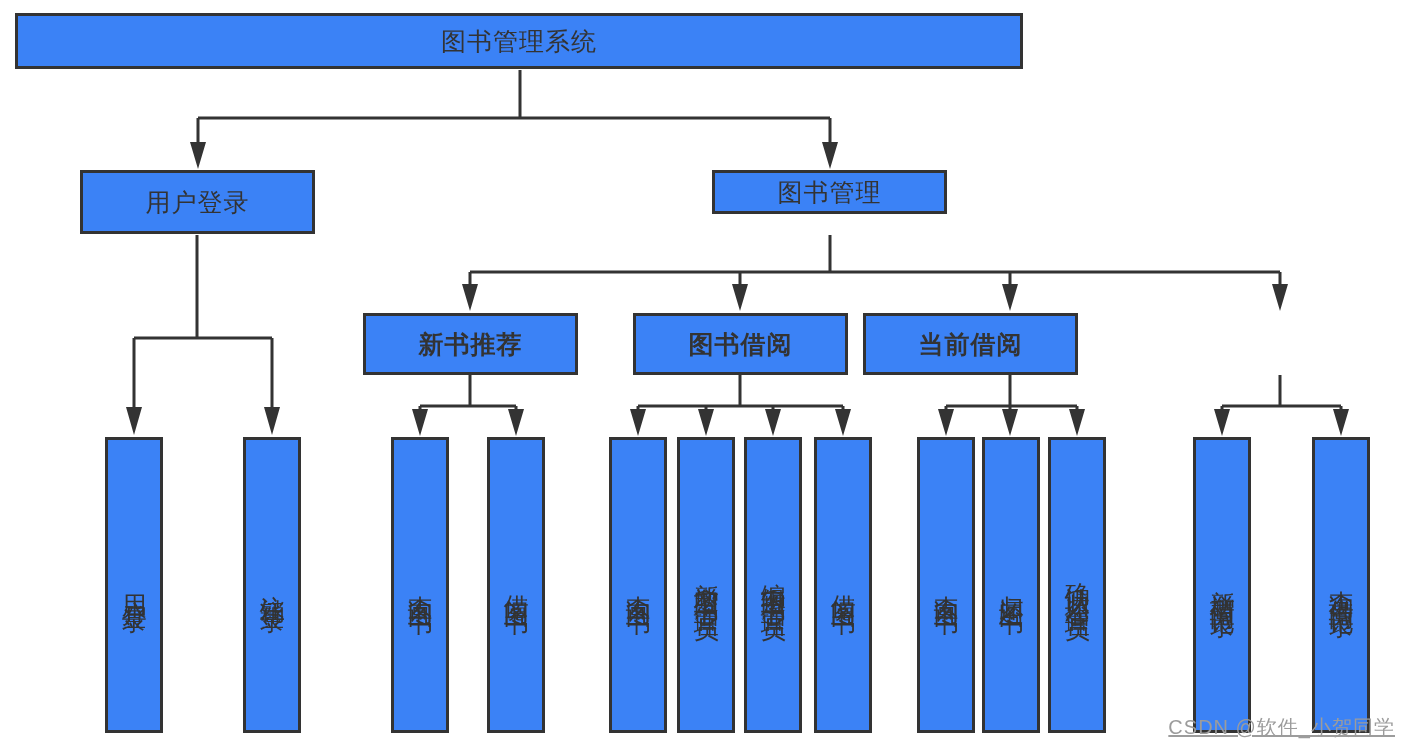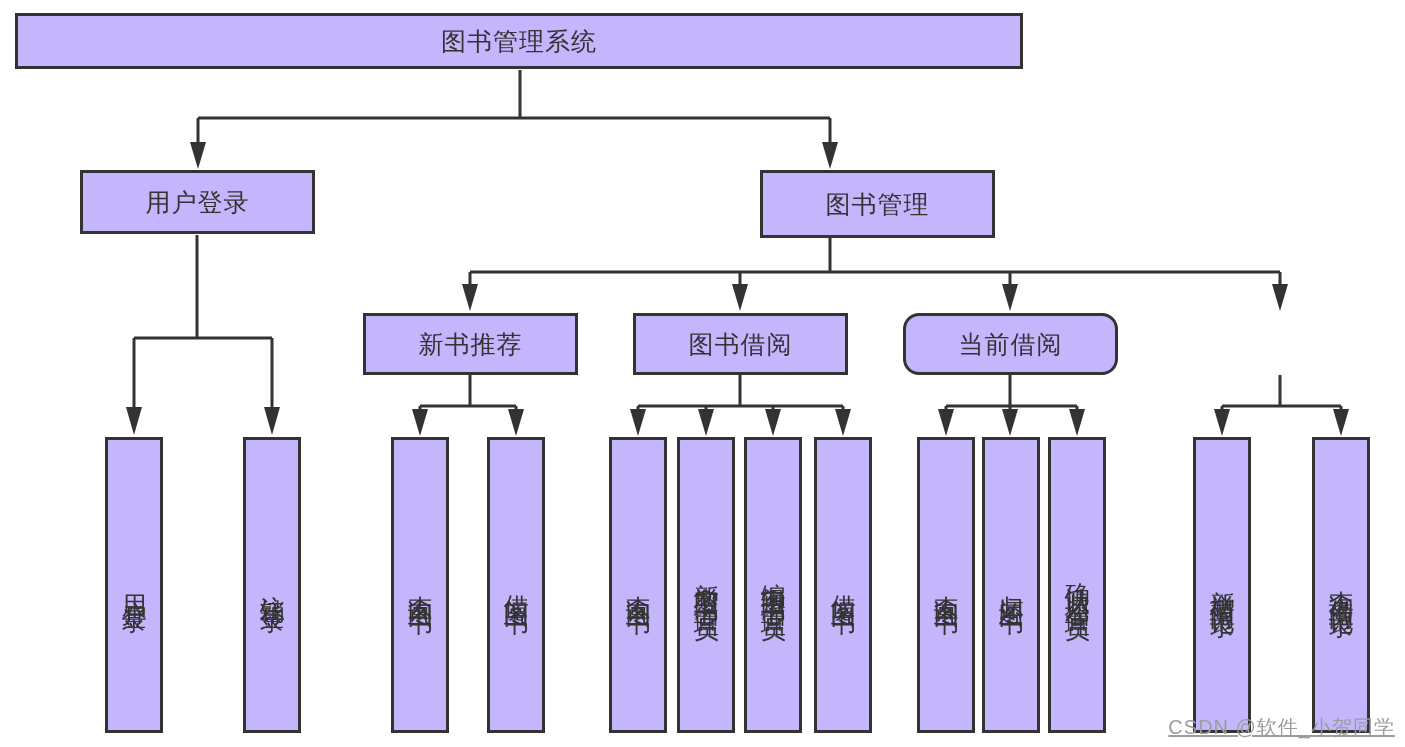--- a/index.html
+++ b/index.html
@@ -17,21 +17,21 @@
   }
   #connectors {
     position: absolute;
     left: 0; top: 0;
     width: 1405px; height: 747px;
     z-index: 1;
   }
   .node {
     position: absolute;
     box-sizing: border-box;
-    background: #c4b5fd;
+    background: #3b82f6;
     border: 3px solid #333333;
     color: #333333;
     display: flex;
     align-items: center;
     justify-content: center;
     z-index: 2;
   }
   .node.h {
     font-size: 25px;
     letter-spacing: 1px;
@@ -46,25 +46,25 @@
     writing-mode: vertical-rl;
     text-orientation: mixed;
     font-size: 25px;
     letter-spacing: 5px;
     line-height: 1.1;
     white-space: nowrap;
   }
   
   #n-root   { left: 15px;   top: 13px;  width: 1008px; height: 56px; }
   #n-login  { left: 80px;   top: 170px; width: 235px;  height: 64px; }
-  #n-mgmt   { left: 712px;  top: 170px; width: 235px;  height: 68px; margin-left: 48px; }
-  .lvl3     { top: 313px; width: 215px; height: 62px; }
+  #n-mgmt   { left: 712px;  top: 170px; width: 235px;  height: 44px; }
+  .lvl3     { top: 313px; width: 215px; height: 62px; font-weight: bold; }
   #n-newrec { left: 363px;  }
   #n-borrow { left: 633px;  }
-  #n-current{ left: 903px; border-radius: 16px;  }
+  #n-current{ left: 863px;  }
   #n-record { left: 1173px; }
   
   #lf-login   { left: 105px;  }
   #lf-logout  { left: 243px;  }
   #lf-q1      { left: 391px;  }
   #lf-b1      { left: 487px;  }
   #lf-q2      { left: 609px;  }
   #lf-add     { left: 677px;  }
   #lf-edit    { left: 744px;  }
   #lf-b2      { left: 814px;  }

